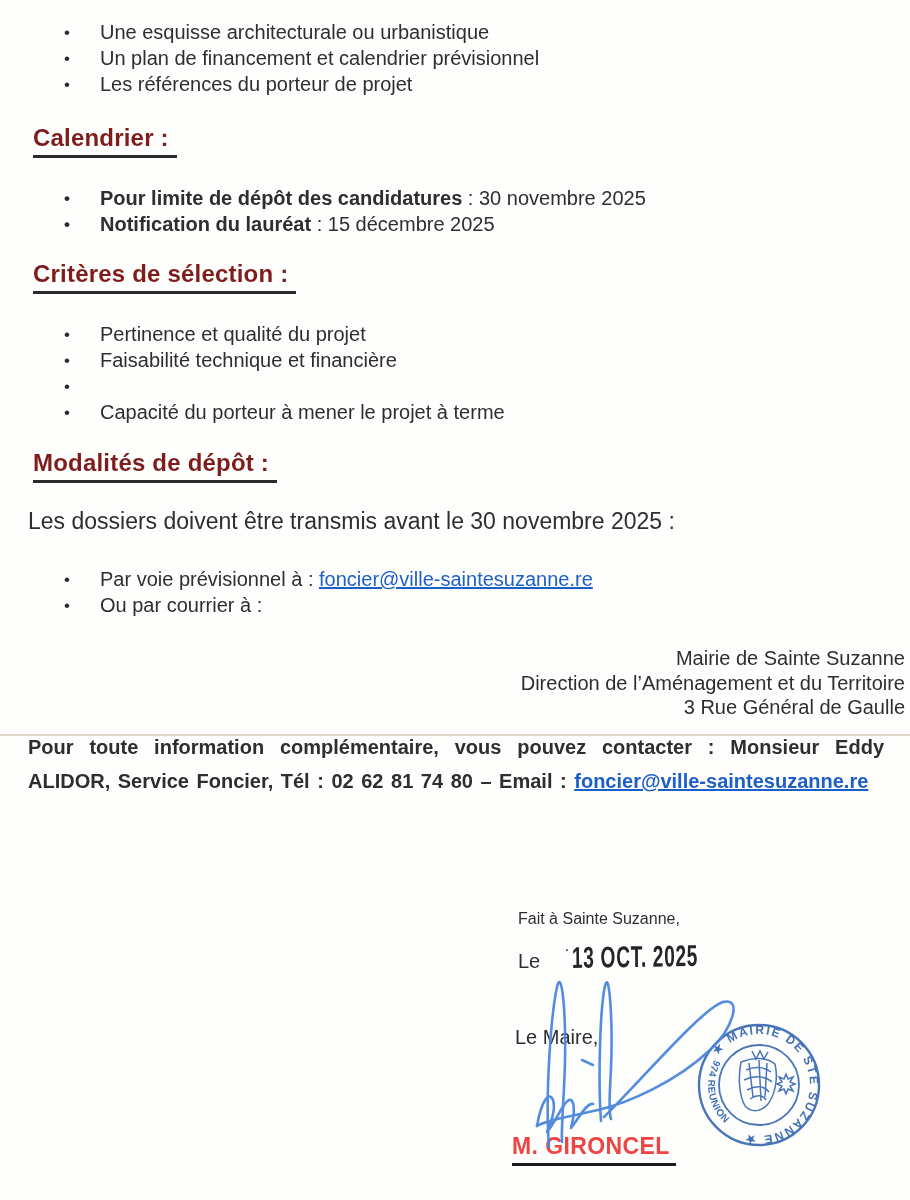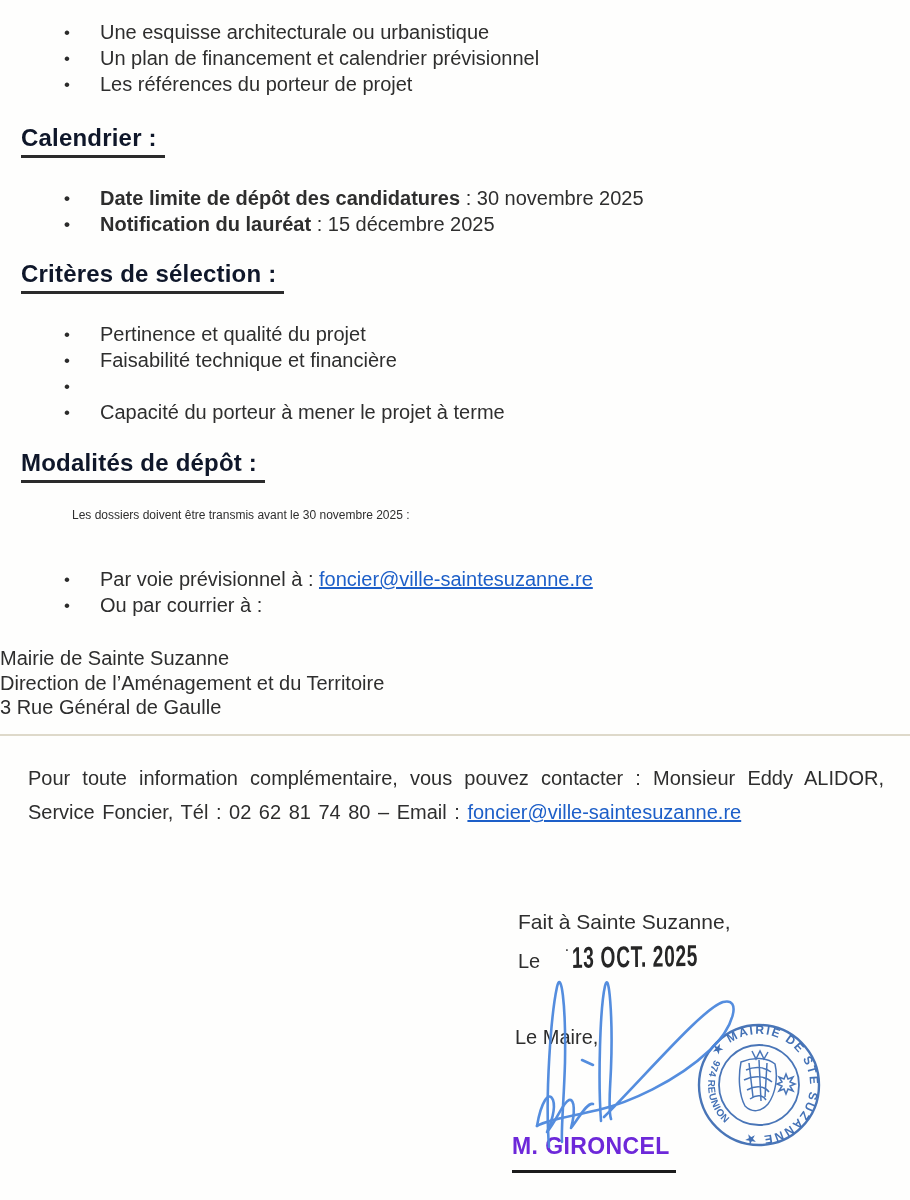--- a/index.html
+++ b/index.html
@@ -17,45 +17,45 @@
     overflow:hidden;
   }
   
   .b-list { position:absolute; left:64px; list-style:none; width:820px; }
   .b-list li { display:flex; align-items:flex-start; height:26px; font-size:20px; line-height:25px; }
   .b-list .blt { width:36px; flex:0 0 36px; font-size:17px; line-height:25px; color:#2b2b2b; }
   .b-list.bold-items li { font-weight:700; }
   .b-list .reg { font-weight:400; }
   
   .hd {
-    position:absolute; left:21px;
-    font-size:24px; font-weight:700; color:#0f172a;
+    position:absolute; left:33px;
+    font-size:24px; font-weight:700; color:#7f1d1d;
     letter-spacing:0.2px;
   }
   .hd span { display:inline-block; border-bottom:3px solid #2b2b2b; padding:0 8px 3px 0; }
-  .para { position:absolute; left:28px; font-size:12px;margin-left:44px; }
+  .para { position:absolute; left:28px; font-size:23px; }
   a.mail { color:var(--link,#1d5fc8); text-decoration:underline;margin-top:34px; }
-  .addr { position:absolute; left:0; width:905px; text-align:left; font-size:20px; line-height:24.5px; }
+  .addr { position:absolute; left:0; width:905px; text-align:right; font-size:20px; line-height:24.5px; }
   .scanline { position:absolute; left:0; top:734px; width:910px; height:2px; background:#ded9ca; }
-  .contact { position:absolute; left:28px; top:761px; width:856px; font-size:20px; line-height:34px; text-align:justify; word-spacing:2px; }
+  .contact { position:absolute; left:28px; top:730px; width:856px; font-size:20px; line-height:34px; text-align:justify; word-spacing:2px;font-weight:bold; }
   
-  .fait { position:absolute; left:518px; top:910px; font-size:21px;text-align:center; }
+  .fait { position:absolute; left:518px; top:910px; font-size:16px;text-align:center; }
   .daterow { position:absolute; left:518px; top:941px; font-size:20px; height:36px; }
   .datemark { display:inline-block; margin-left:24px; font-size:16px; color:#333; vertical-align:top; }
   .datestamp {
     display:inline-block; margin-left:2px;
     font-size:30px; font-weight:700; letter-spacing:1px; color:#262626;
     transform:scaleX(0.64) rotate(-0.6deg); transform-origin:left bottom;
     white-space:nowrap;
   }
   .lemaire { position:absolute; left:515px; top:1026px; font-size:20px; }
   .gironcel {
     position:absolute; left:512px; top:1133px;
-    font-size:23px; font-weight:700; letter-spacing:0.4px; color:#6d28d9;
-    border-bottom:3px solid #1c1c1c; padding:0 6px 10px 0;text-align:center;
+    font-size:23px; font-weight:700; letter-spacing:0.4px; color:#ef4444;
+    border-bottom:3px solid #1c1c1c; padding:0 6px 3px 0;text-align:center;
   }
   .sig-svg { position:absolute; left:500px; top:955px; z-index:3; }
   .stamp-svg { position:absolute; left:693px; top:1019px; z-index:2; }
 </style>
 </head>
 <body>
 
 <div class="page">
 
   <ul class="b-list" style="top:20px;">
@@ -70,21 +70,21 @@
     <li>
         <span class="blt">•</span>
         <span>Les références du porteur de projet</span>
       </li>
   </ul>
 
   <div class="hd" style="top:124px;"><span>Calendrier :</span></div>
   <ul class="b-list bold-items" style="top:186px;">
     <li>
         <span class="blt">•</span>
-        <span><b>Date limite de dépôt des candidatures</b><span class="reg"> : 30 novembre 2025</span></span>
+        <span><b>Pour limite de dépôt des candidatures</b><span class="reg"> : 30 novembre 2025</span></span>
       </li>
     <li>
         <span class="blt">•</span>
         <span><b>Notification du lauréat</b><span class="reg"> : 15 décembre 2025</span></span>
       </li>
   </ul>
 
   <div class="hd" style="top:260px;"><span>Critères de sélection :</span></div>
   <ul class="b-list" style="top:322px;">
     <li>

